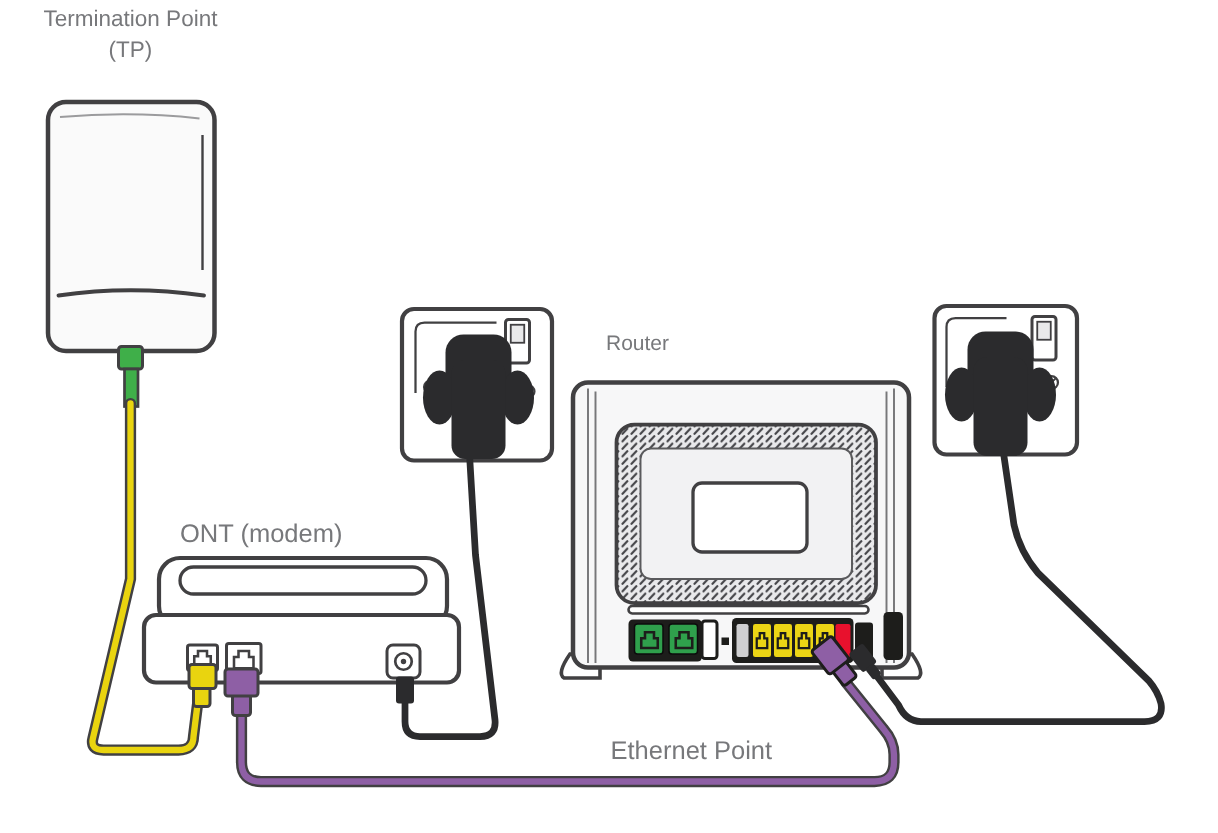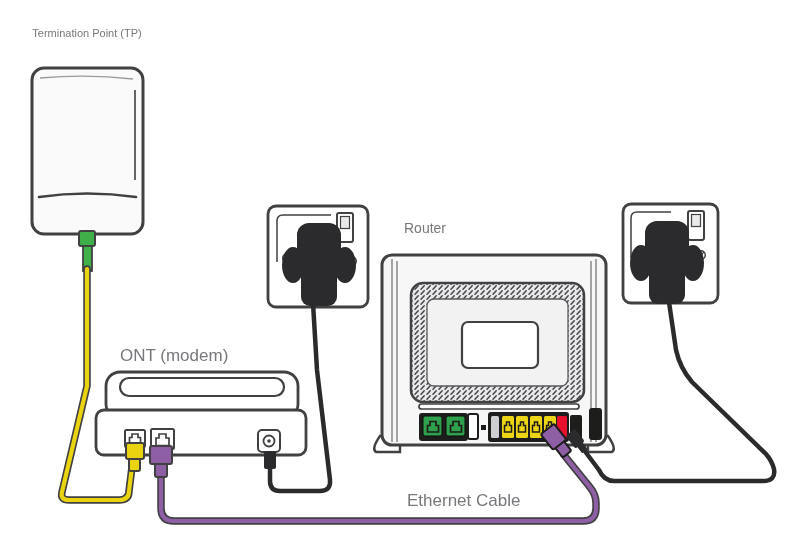--- a/index.html
+++ b/index.html
@@ -5,21 +5,21 @@
   html,body{margin:0;padding:0;background:#ffffff;}
   .stage{
     position:relative;width:812px;height:555px;background:#ffffff;overflow:hidden;
     font-family:"Liberation Sans", sans-serif;
   }
   .stage svg{position:absolute;left:0;top:0;display:block;}
   .lbl{
     position:absolute;color:#77787b;font-family:"Liberation Sans",sans-serif;
     font-weight:400;white-space:normal;
   }
-  .lbl-tp{left:24px;top:23px;width:126px;text-align:center;font-size:11px;line-height:21px;}
+  .lbl-tp{left:24px;top:2px;width:126px;text-align:center;font-size:15px;line-height:21px;}
   .lbl-ont{left:120px;top:346px;width:160px;font-size:17px;}
   .lbl-router{left:404px;top:220px;font-size:14px;}
   .lbl-eth{left:407px;top:491px;font-size:17px;}
 </style>
 </head>
 <body>
 
 <div class="stage">
 
 <svg width="812" height="555" viewBox="0 0 812 555">
@@ -171,15 +171,15 @@
     <g transform="translate(556,440) rotate(-38)">
       <rect x="-5.5" y="5" width="11" height="13" rx="2" fill="#8e5fa5" stroke="#1d1d1b" stroke-width="2"></rect>
       <rect x="-8.5" y="-14" width="17" height="20" rx="2" fill="#8e5fa5" stroke="#1d1d1b" stroke-width="2"></rect>
     </g>
   </g>
 </svg>
 
 <div class="lbl lbl-tp">Termination Point (TP)</div>
 <div class="lbl lbl-ont">ONT (modem)</div>
 <div class="lbl lbl-router">Router</div>
-<div class="lbl lbl-eth">Ethernet Cable</div>
+<div class="lbl lbl-eth">Ethernet Point</div>
 
 </div>
 
 </body></html>

